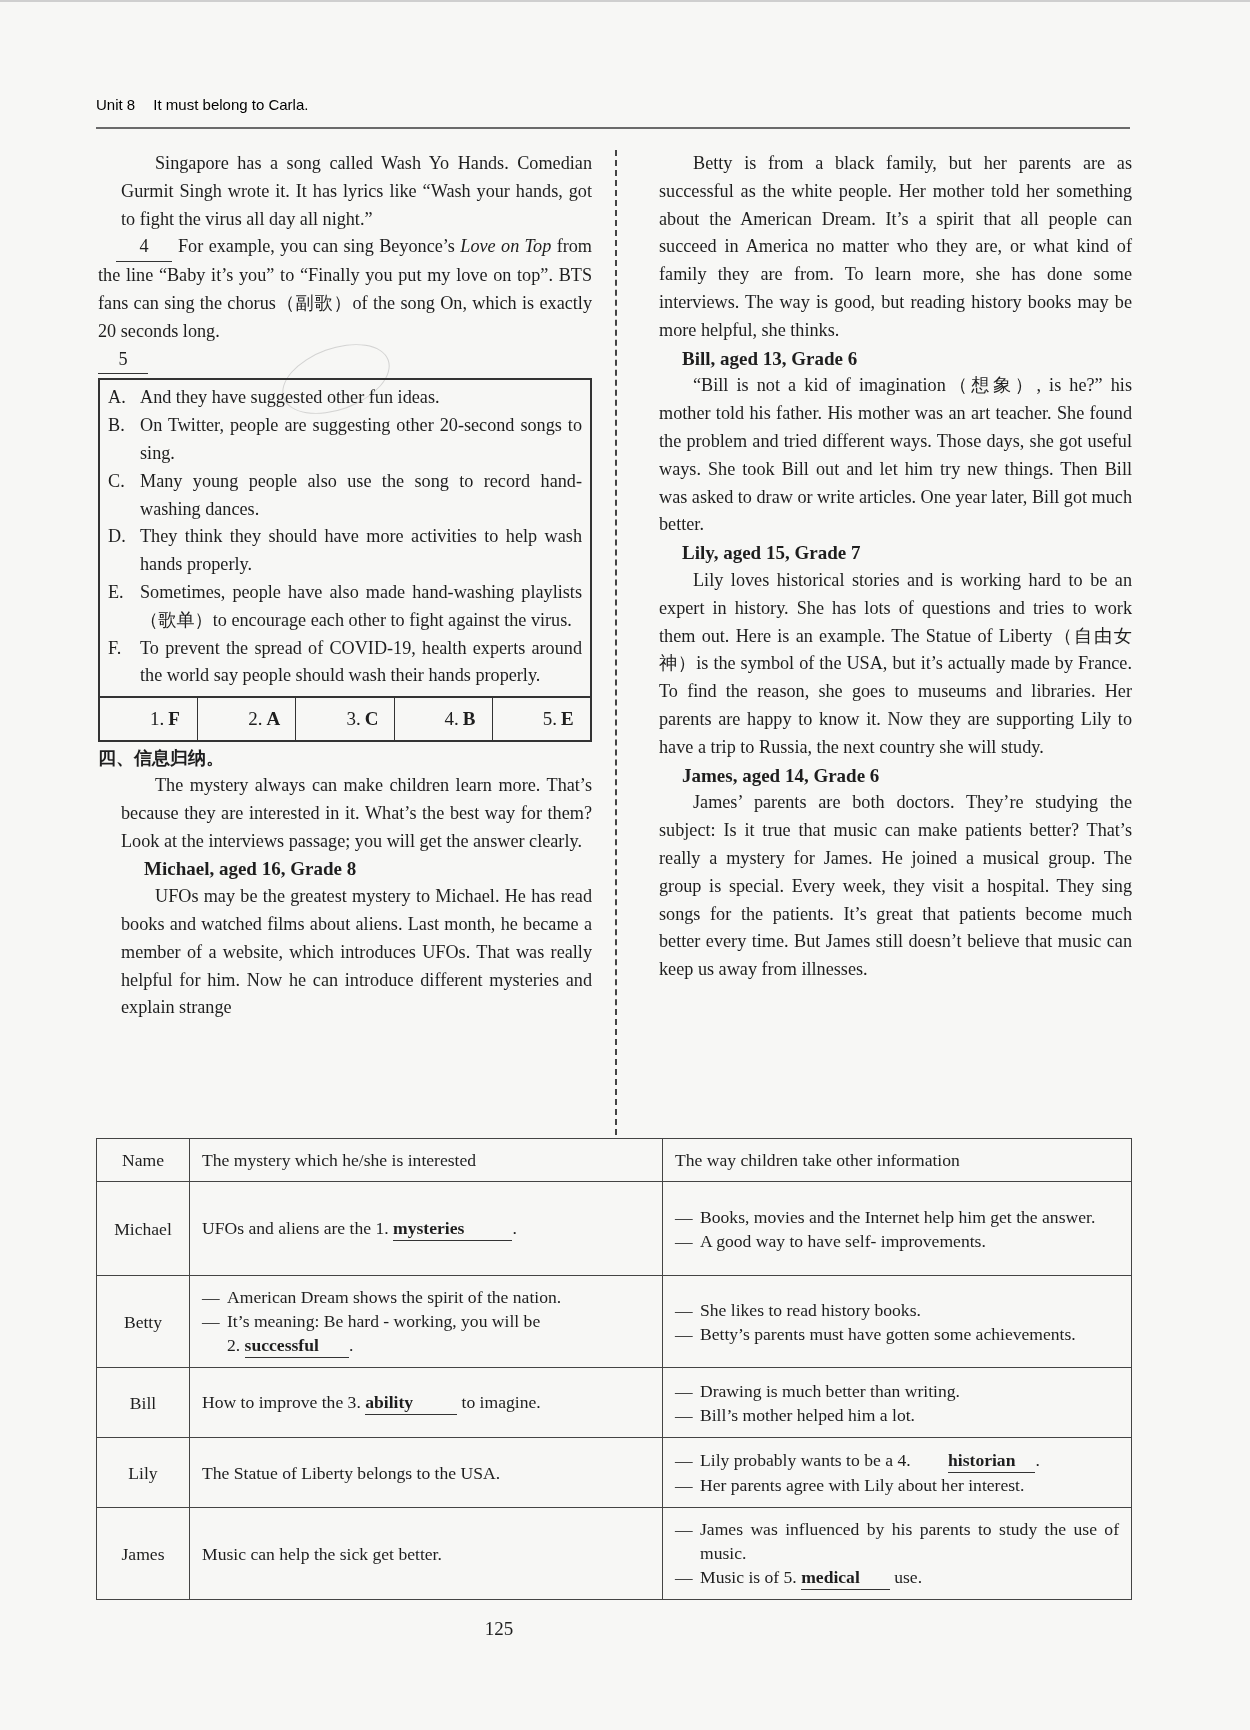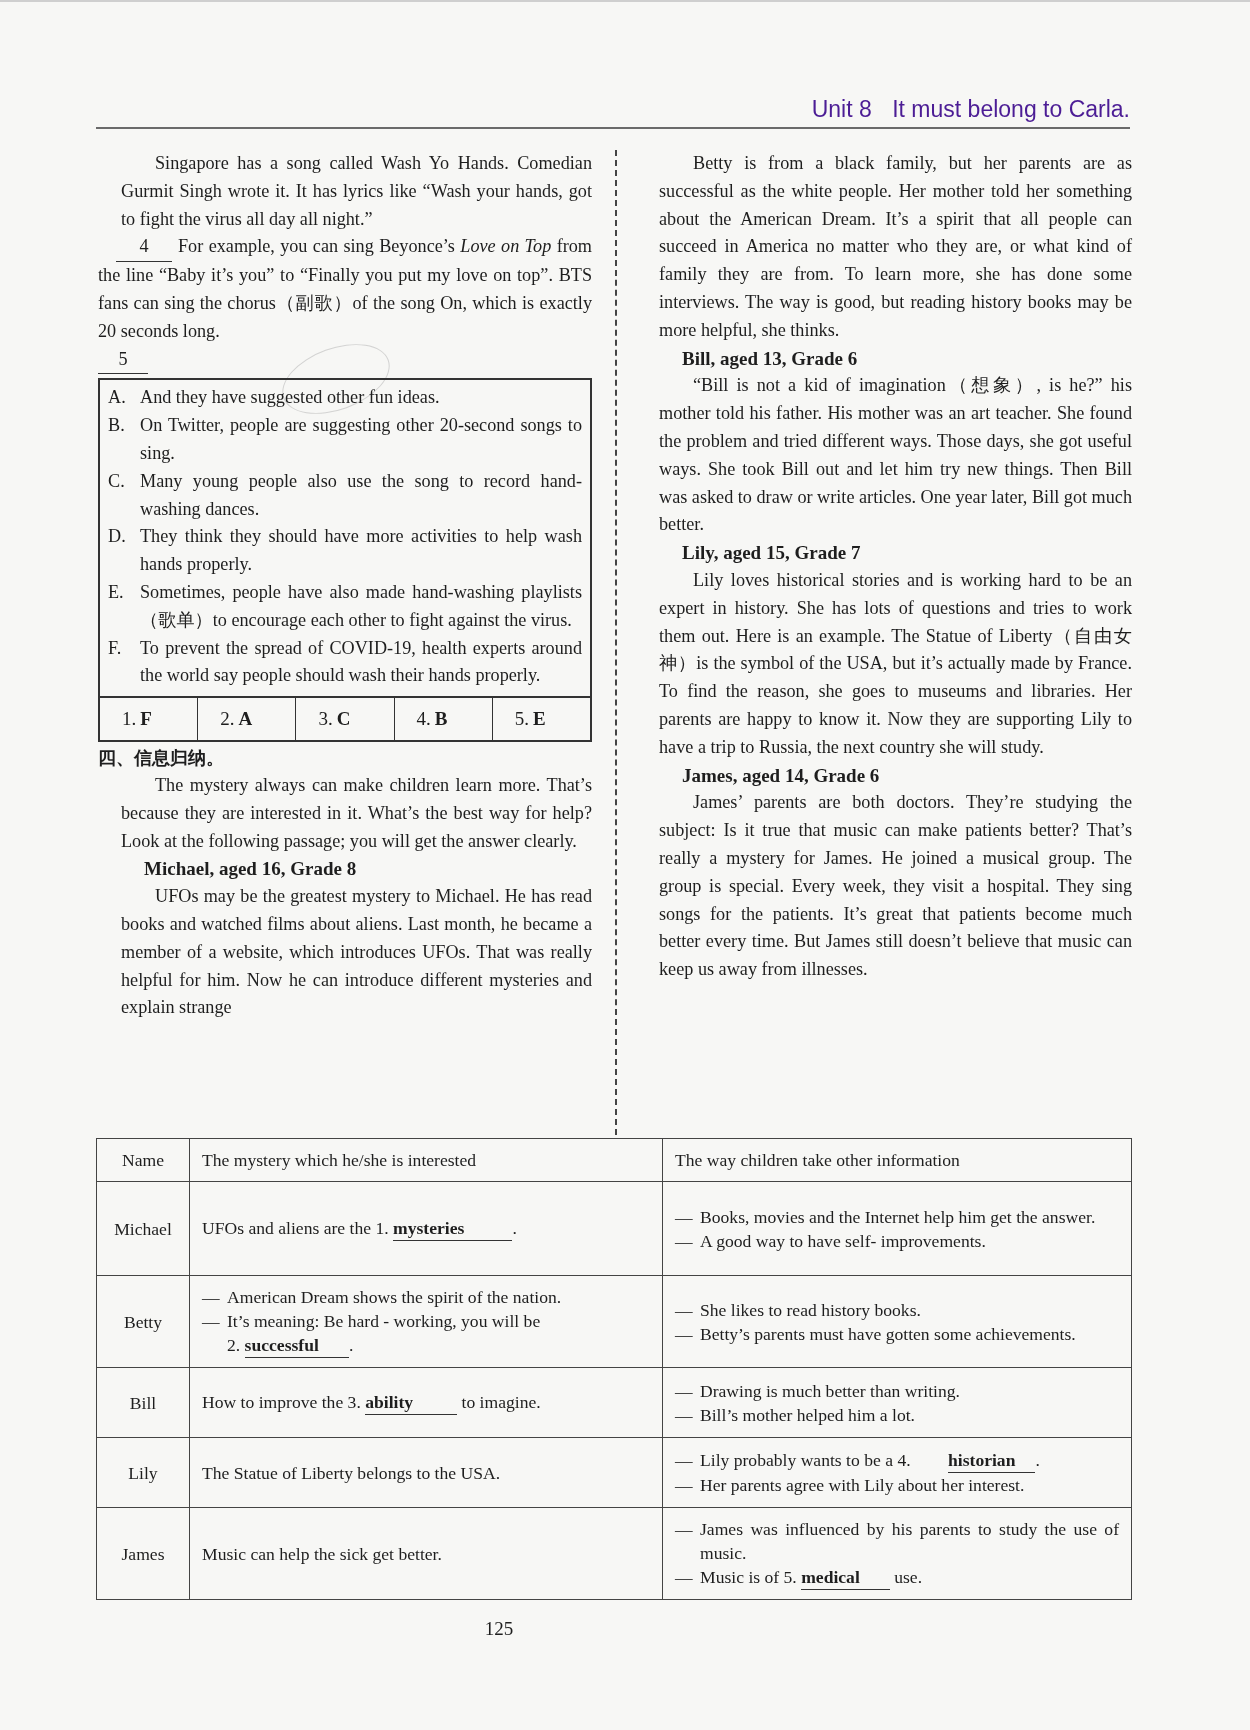--- a/index.html
+++ b/index.html
@@ -3,22 +3,22 @@
 <meta charset="utf-8">
 <style>
   html, body { margin: 0; padding: 0; }
   body {
     width: 1250px; height: 1730px; background: #f7f7f5; position: relative; overflow: hidden;
     font-family: "Liberation Serif", "DejaVu Serif", serif; color: #1e1e1e;
   }
   .page-edge { position: absolute; left: 0; top: 0; width: 1250px; height: 2px; background: #cfcfcf; }
   .header {
     position: absolute; left: 96px; top: 96px; width: 1034px; height: 30px;
-    text-align: right; font-family: "Liberation Sans", "DejaVu Sans", sans-serif; font-size: 23px;
-    color: #4c1d95;
+    text-align: left; font-family: "Liberation Sans", "DejaVu Sans", sans-serif; font-size: 15px;
+    color: #000000;
   }
   .header .unit { margin-right: 14px; }
   .header-rule { position: absolute; left: 96px; top: 127px; width: 1034px; height: 2px; background: #6a6a6a; }
 
   .col { position: absolute; font-size: 18.2px; line-height: 27.8px; }
   .col-left { left: 98px; top: 150px; width: 494px; }
   .col-right { left: 636px; top: 150px; width: 496px; }
   .divider {
     position: absolute; left: 615px; top: 150px; width: 0; height: 985px;
     border-left: 2px dashed #444;
@@ -31,21 +31,21 @@
   .blank5 { width: 50px; margin-left: 0; }
   em { font-style: italic; }
 
   .options-box {
     border: 2px solid #333; margin-top: 4px; padding: 4px 8px 6px 8px;
   }
   .opt { display: flex; }
   .opt .letter { width: 32px; flex: none; }
   .opt .txt { flex: 1; text-align: justify; }
   .answers { display: flex; border: 2px solid #333; border-top: none; height: 42px; }
-  .answers .ans { flex: 1; border-right: 1.5px solid #333; padding-left: 22px; line-height: 42px; font-size: 19px; }
+  .answers .ans { flex: 1; border-right: 1.5px solid #333; padding-left: 22px; line-height: 42px; font-size: 19px; margin-left: 28px; }
   .answers .ans:last-child { border-right: none; }
   .answers .ans b { margin-left: 4px; }
 
   .section-title {
     font-family: "DejaVu Sans", "Liberation Sans", sans-serif; font-weight: bold; font-size: 18px; margin-top: 2px;
   }
 
   .info-table {
     position: absolute; left: 96px; top: 1138px; width: 1036px; border-collapse: collapse;
     font-size: 17.6px; line-height: 24px;
@@ -115,21 +115,21 @@
   </div>
   <div class="answers">
     <div class="ans"><span>1.</span><b>F</b></div>
     <div class="ans"><span>2.</span><b>A</b></div>
     <div class="ans"><span>3.</span><b>C</b></div>
     <div class="ans"><span>4.</span><b>B</b></div>
     <div class="ans"><span>5.</span><b>E</b></div>
   </div>
 
   <div class="section-title">四、信息归纳。</div>
-  <p class="indent">The mystery always can make children learn more. That’s because they are interested in it. What’s the best way for help? Look at the following passage; you will get the answer clearly.</p>
+  <p class="indent">The mystery always can make children learn more. That’s because they are interested in it. What’s the best way for them? Look at the interviews passage; you will get the answer clearly.</p>
   <div class="bold-head">Michael, aged 16, Grade 8</div>
   <p class="indent">UFOs may be the greatest mystery to Michael. He has read books and watched films about aliens. Last month, he became a member of a website, which introduces UFOs. That was really helpful for him. Now he can introduce different mysteries and explain strange</p>
 </div>
 
 <div class="col col-right">
   <p class="indent">Betty is from a black family, but her parents are as successful as the white people. Her mother told her something about the American Dream. It’s a spirit that all people can succeed in America no matter who they are, or what kind of family they are from. To learn more, she has done some interviews. The way is good, but reading history books may be more helpful, she thinks.</p>
   <div class="bold-head">Bill, aged 13, Grade 6</div>
   <p class="indent">“Bill is not a kid of imagination（想象）, is he?” his mother told his father. His mother was an art teacher. She found the problem and tried different ways. Those days, she got useful ways. She took Bill out and let him try new things. Then Bill was asked to draw or write articles. One year later, Bill got much better.</p>
   <div class="bold-head">Lily, aged 15, Grade 7</div>
   <p class="indent">Lily loves historical stories and is working hard to be an expert in history. She has lots of questions and tries to work them out. Here is an example. The Statue of Liberty（自由女神）is the symbol of the USA, but it’s actually made by France. To find the reason, she goes to museums and libraries. Her parents are happy to know it. Now they are supporting Lily to have a trip to Russia, the next country she will study.</p>

